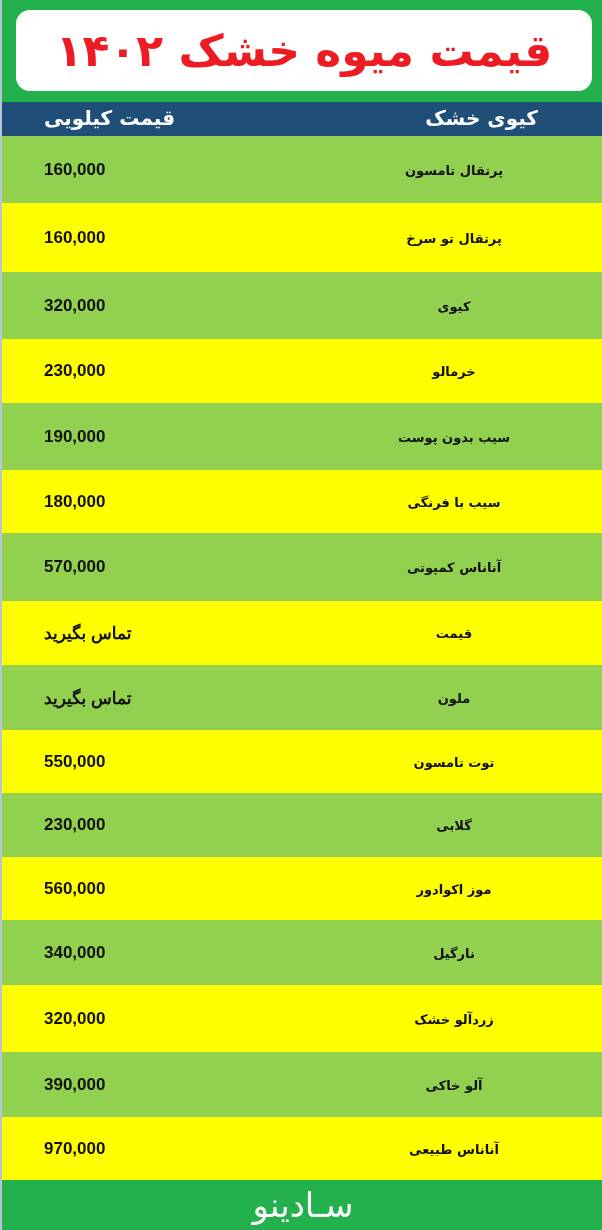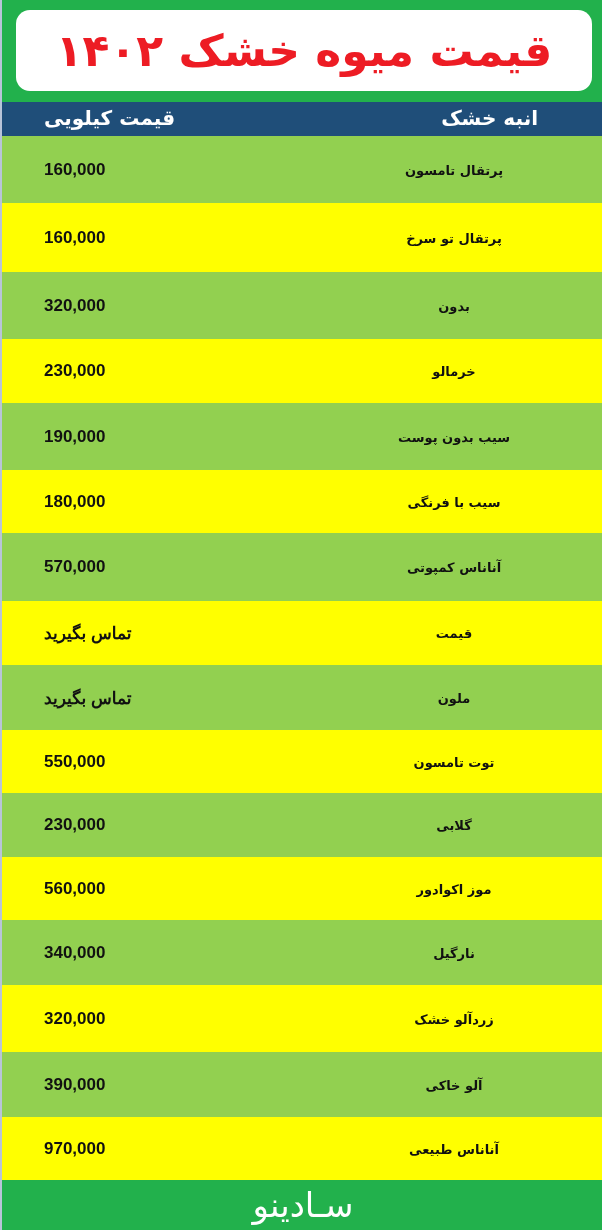--- a/index.html
+++ b/index.html
@@ -60,35 +60,35 @@
 <body>
 
 <div class="frame">
   <div class="header">
     <div class="title-box">
       <span class="title">قیمت میوه خشک ۱۴۰۲</span>
     </div>
   </div>
 
   <div class="colhead">
-    <span class="c-name">انبه خشک</span>
+    <span class="c-name">کیوی خشک</span>
     <span class="c-price">قیمت کیلویی</span>
   </div>
 
   <div class="rows" id="rows">
       <div class="row green" style="height: 67px;">
         <span class="name">پرتقال تامسون</span>
         <span class="price">160,000</span>
       </div>
       <div class="row yellow" style="height: 69px;">
         <span class="name">پرتقال تو سرخ</span>
         <span class="price">160,000</span>
       </div>
       <div class="row green" style="height: 67px;">
-        <span class="name">بدون</span>
+        <span class="name">کیوی</span>
         <span class="price">320,000</span>
       </div>
       <div class="row yellow" style="height: 64px;">
         <span class="name">خرمالو</span>
         <span class="price">230,000</span>
       </div>
       <div class="row green" style="height: 67px;">
         <span class="name">سیب بدون پوست</span>
         <span class="price">190,000</span>
       </div>

